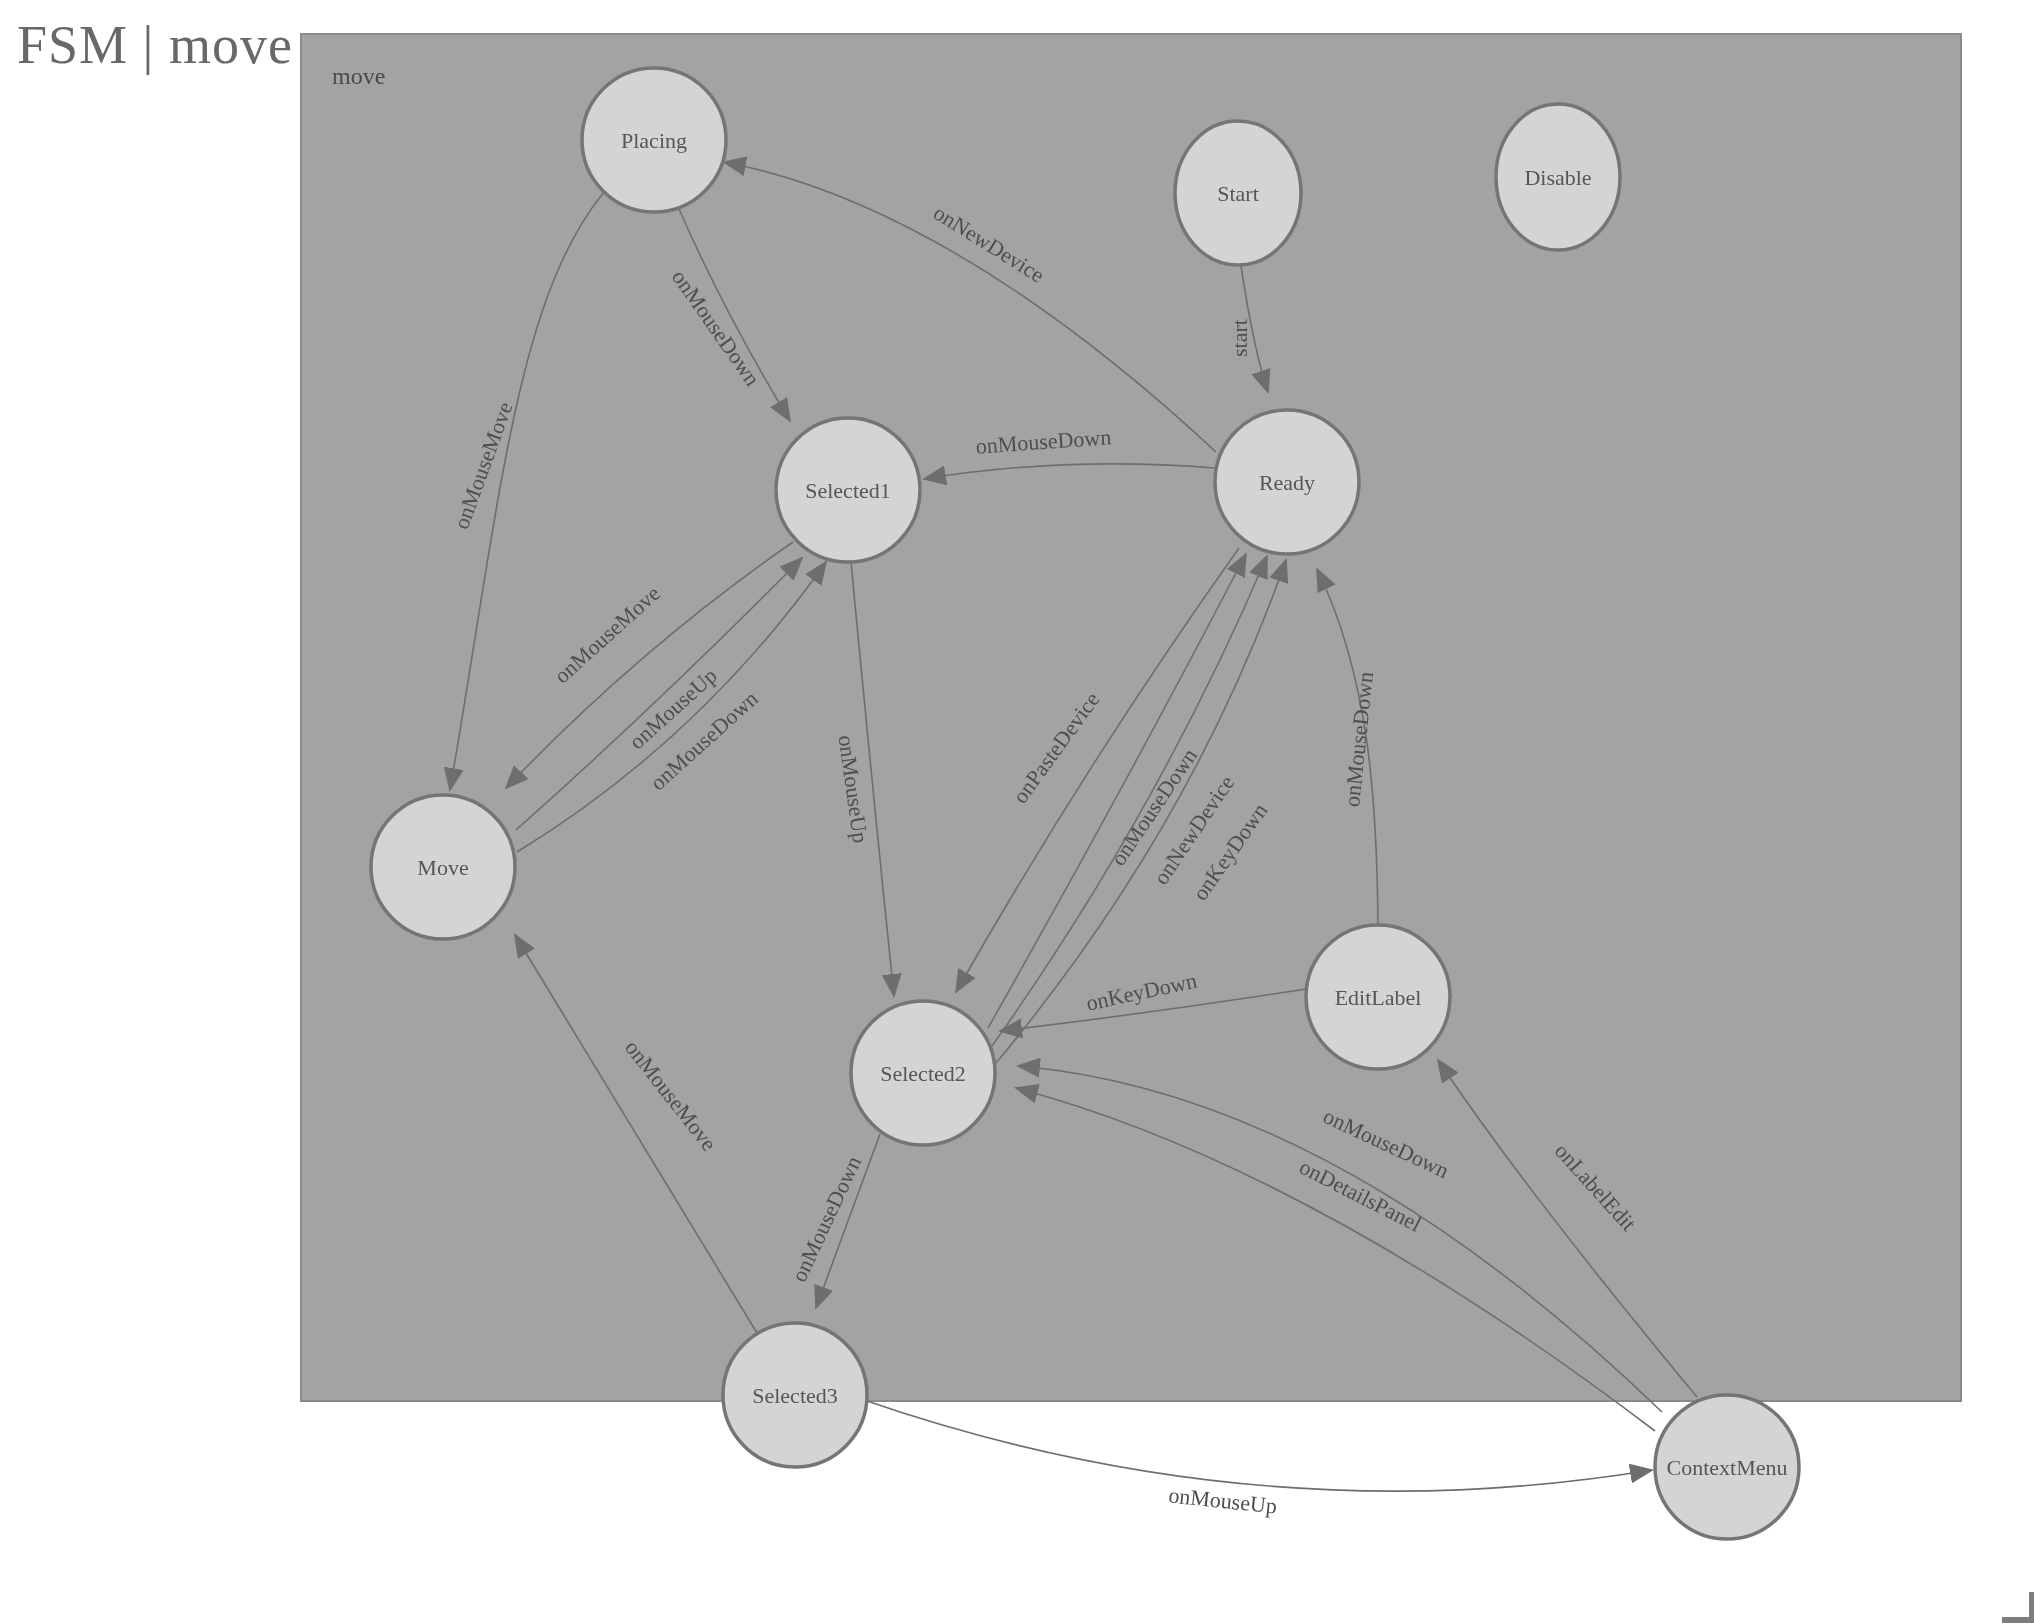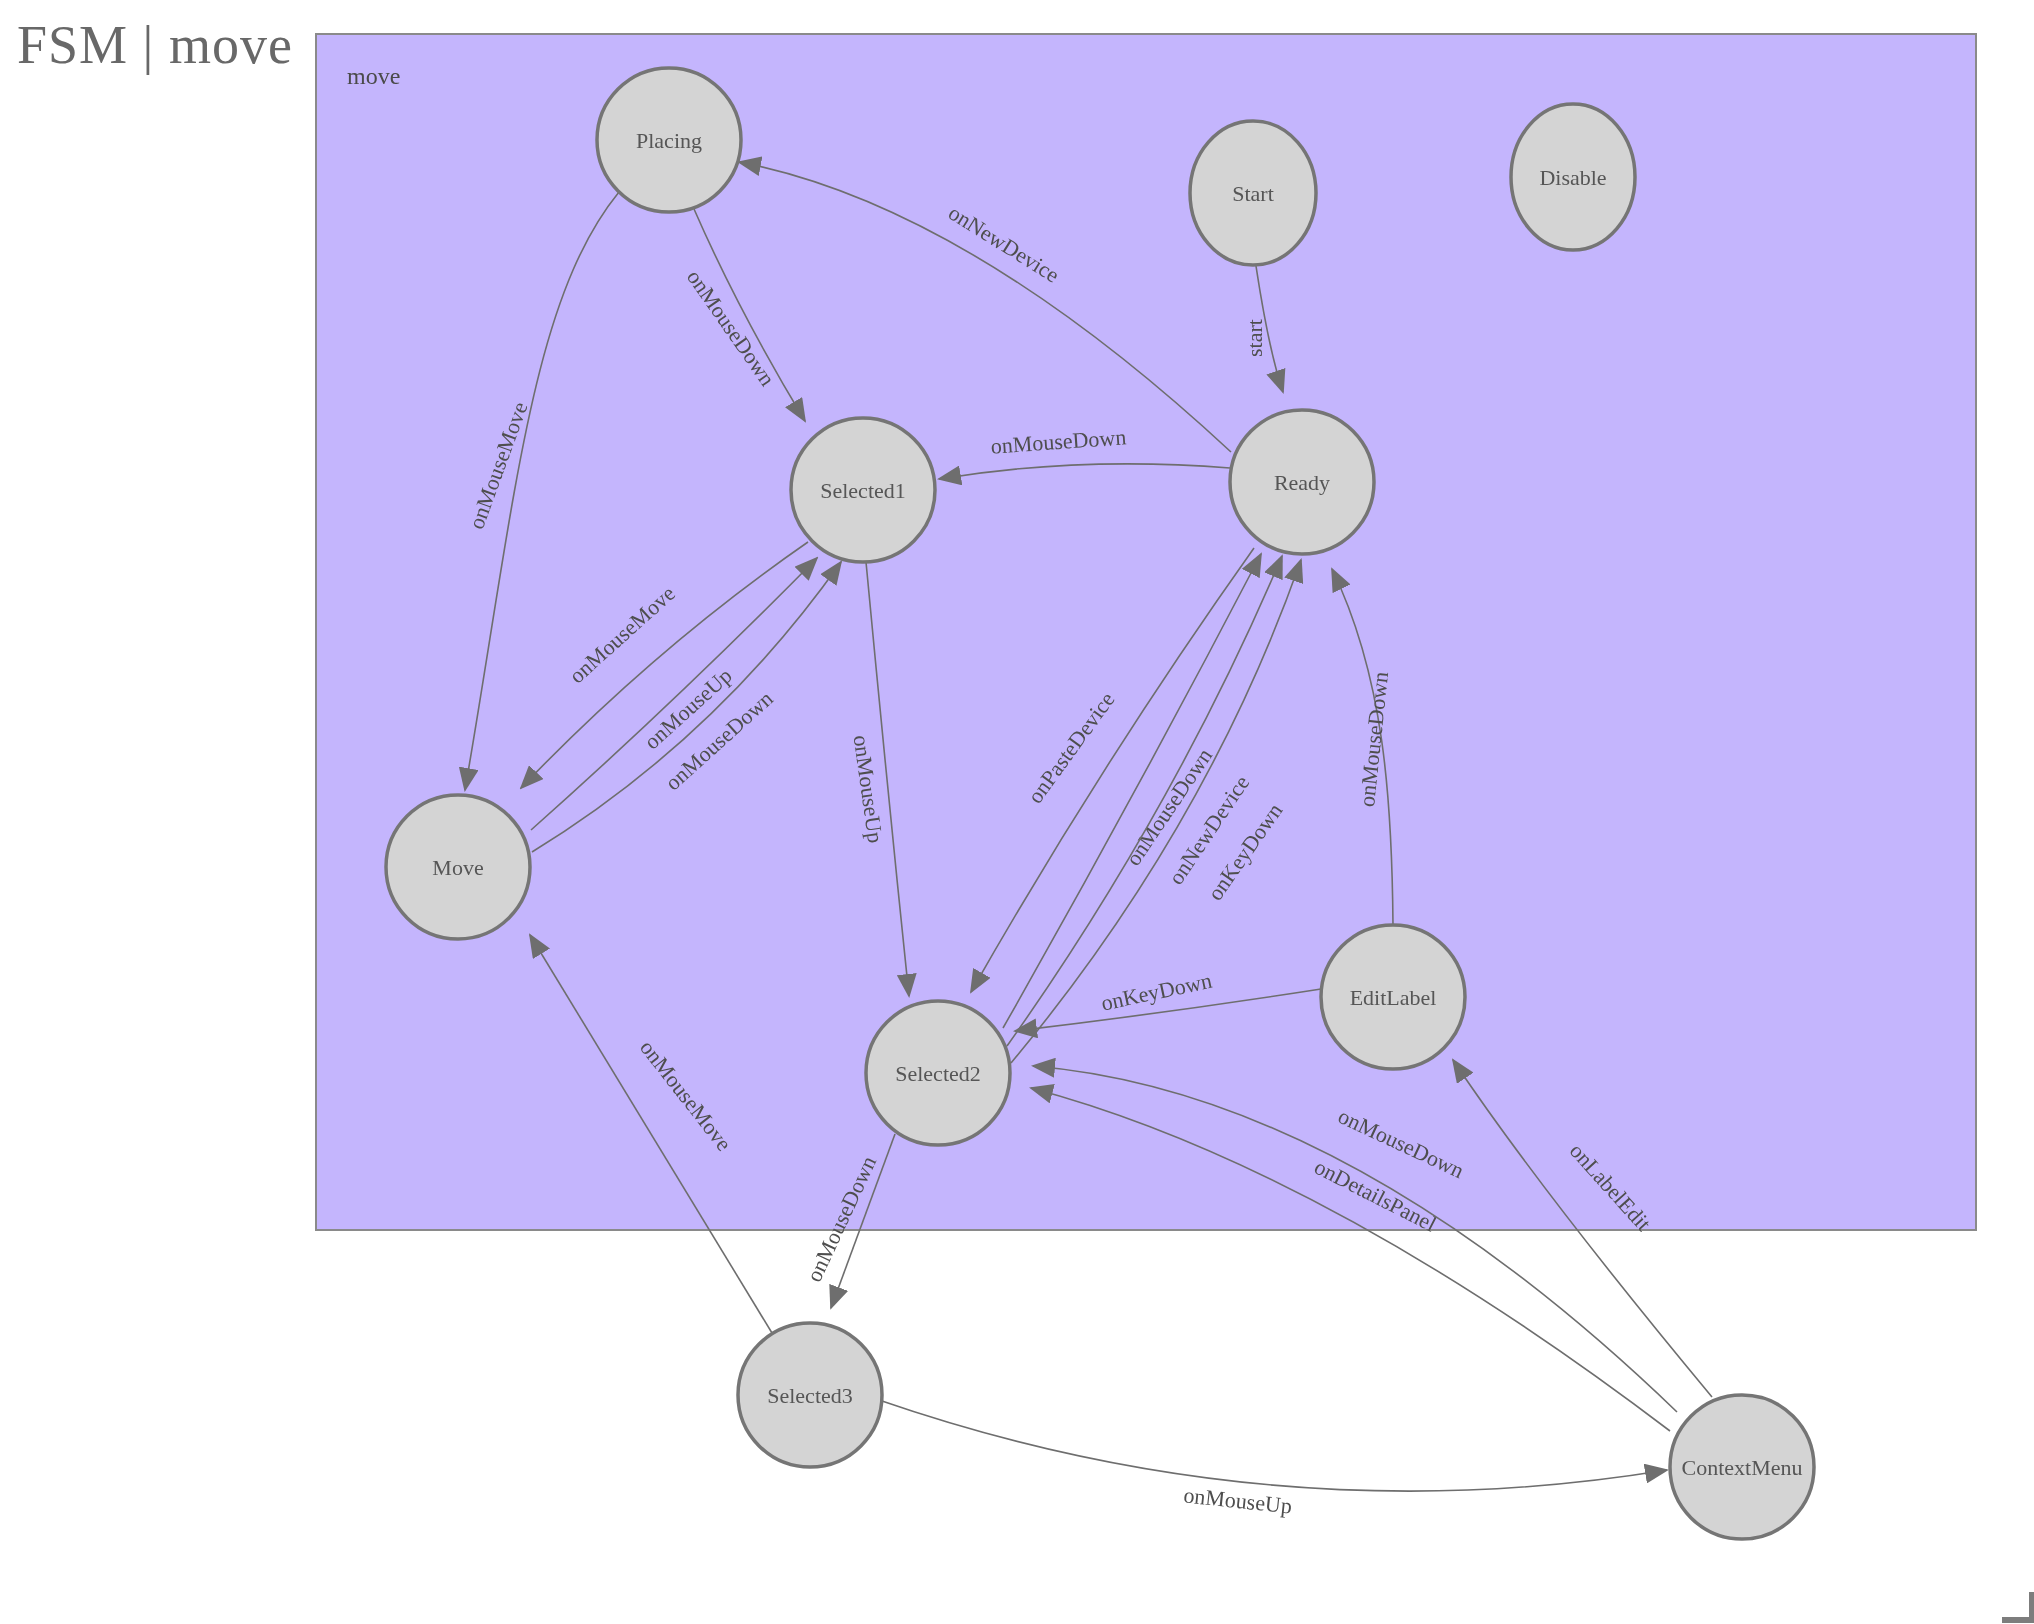--- a/index.html
+++ b/index.html
@@ -22,25 +22,24 @@
     font-size: 54px;
     color: var(--title-color, #686868);
     letter-spacing: 1px;
     white-space: pre;
   }
   #graph-box {
     position: absolute;
     left: 300px;
     top: 33px;
     width: 1662px;
-    height: 1198px;
+    height: 1369px;
     border: 2px solid var(--border-color, #8a8a8a);
     box-sizing: border-box;
-    background: #c4b5fd;
-    margin-left: 15px;
+    background: #a3a3a3;
   }
   #graph-label {
     position: absolute;
     left: 30px;
     top: 28px;
     font-size: 24px;
     color: #4a4a4a;
   }
   #fsm-svg {
     position: absolute;

